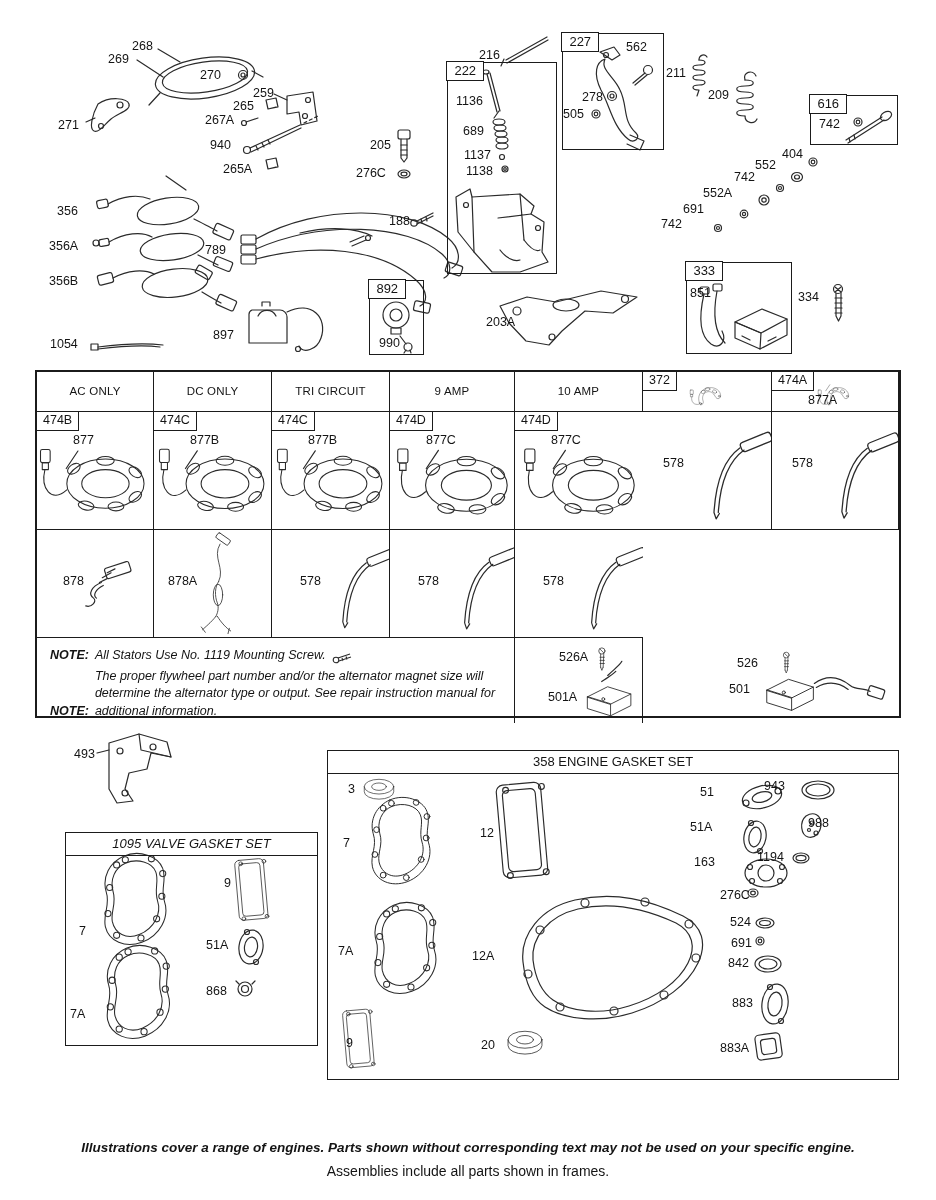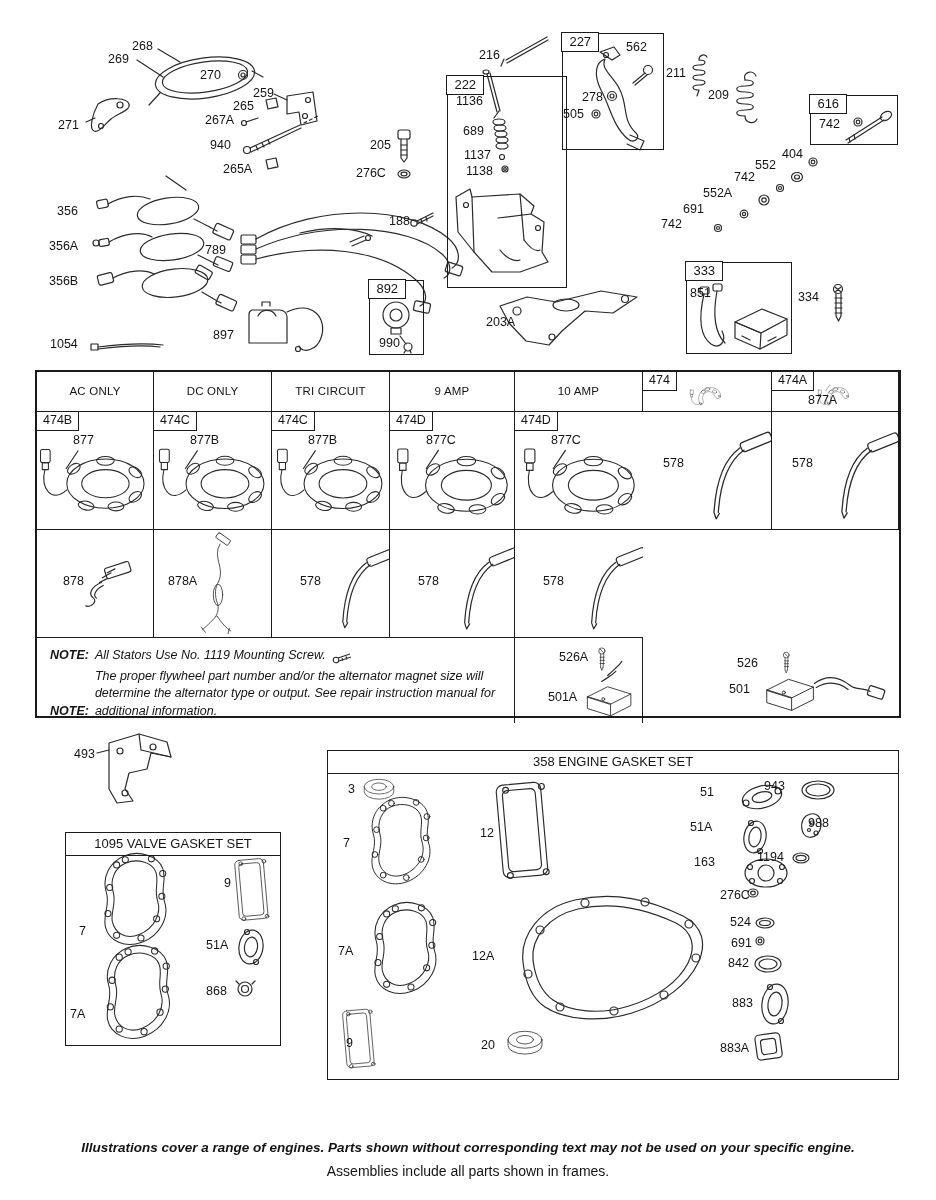--- a/index.html
+++ b/index.html
@@ -370,21 +370,21 @@
       <ellipse cx="775" cy="1004" rx="13" ry="20" transform="rotate(8 775 1004)"></ellipse>
       <ellipse cx="775" cy="1004" rx="7" ry="12" transform="rotate(8 775 1004)"></ellipse>
       <circle cx="770" cy="987" r="2.5"></circle>
         <circle cx="781" cy="1021" r="2.5"></circle>
       <rect x="756" y="1034" width="25" height="25" rx="4" transform="rotate(-8 768 1046)"></rect>
       <rect x="761" y="1039" width="15" height="15" rx="3" transform="rotate(-8 768 1046)"></rect>
     </g>
   </svg>
 
   <div id="frames-layer">
-      <div class="frame" style="left: 447px; top: 76px; width: 108px; height: 210px; padding-left: 10px;">
+      <div class="frame" style="left: 447px; top: 62px; width: 108px; height: 210px;">
         <span class="ftag">222</span>
       </div>
       <div class="frame" style="left: 562px; top: 33px; width: 100px; height: 115px;">
         <span class="ftag">227</span>
       </div>
       <div class="frame" style="left: 810px; top: 95px; width: 86px; height: 48px;">
         <span class="ftag">616</span>
       </div>
       <div class="frame" style="left: 369px; top: 280px; width: 53px; height: 73px;">
         <span class="ftag">892</span>
@@ -472,21 +472,21 @@
         <span>TRI CIRCUIT</span>
       </div>
     <div class="th">
         <span>9 AMP</span>
       </div>
     <div class="th">
         <span>10 AMP</span>
       </div>
 
     <div class="cell">
-      <span class="ctag">474</span>
+      <span class="ctag">372</span>
       <svg class="cell-art" viewBox="0 0 119 116">
         <g transform="translate(4,26) scale(0.92)">
           <path d="M36,72 C28,52 38,30 60,24 C82,18 100,28 104,44 C106,52 102,58 96,58 C90,58 88,52 84,46 C78,36 66,32 56,38 C46,44 44,56 48,66 C50,72 46,78 40,78 C38,78 37,75 36,72 Z"></path>
           <ellipse cx="62" cy="27" rx="8" ry="5"></ellipse>
             <ellipse cx="85" cy="35" rx="7" ry="5" transform="rotate(25 85 35)"></ellipse>
             <ellipse cx="48" cy="36" rx="7" ry="5" transform="rotate(-25 48 36)"></ellipse>
           <rect x="6" y="30" width="10" height="14" rx="2"></rect>
             <rect x="8" y="44" width="6" height="8"></rect>
           <path d="M11,52 C8,68 18,80 34,76"></path>
           <circle cx="40" cy="74" r="3"></circle>
@@ -723,21 +723,21 @@
         <g transform="translate(118,30) scale(0.78)">
           <path d="M8,24 L36,10 L68,20 L40,34 Z M8,24 L8,40 L40,50 L40,34 Z M68,20 L68,36 L40,50"></path>
           <circle cx="30" cy="27" r="2"></circle>
         </g>
         <path d="M172,42 C186,32 198,36 208,44 C214,49 222,46 228,50 M174,46 C188,38 198,42 206,48"></path>
         <rect x="226" y="46" width="16" height="10" rx="2" transform="rotate(18 234 51)"></rect>
       </svg>
     </div>
   </div>
 
-  <div class="gset" style="left:65px; top:832px; width:216px; height:214px;">
+  <div class="gset" style="left:65px; top:832px; width:253px; height:214px;font-style:italic;">
     <span class="gtitle">1095 VALVE GASKET SET</span>
   </div>
   <div class="gset" style="left:327px; top:750px; width:572px; height:330px;">
     <span class="gtitle">358 ENGINE GASKET SET</span>
   </div>
 
   <div class="footer1">Illustrations cover a range of engines. Parts shown without corresponding text may not be used on your specific engine.</div>
   <div class="footer2">Assemblies include all parts shown in frames.</div>
 </div>
 

